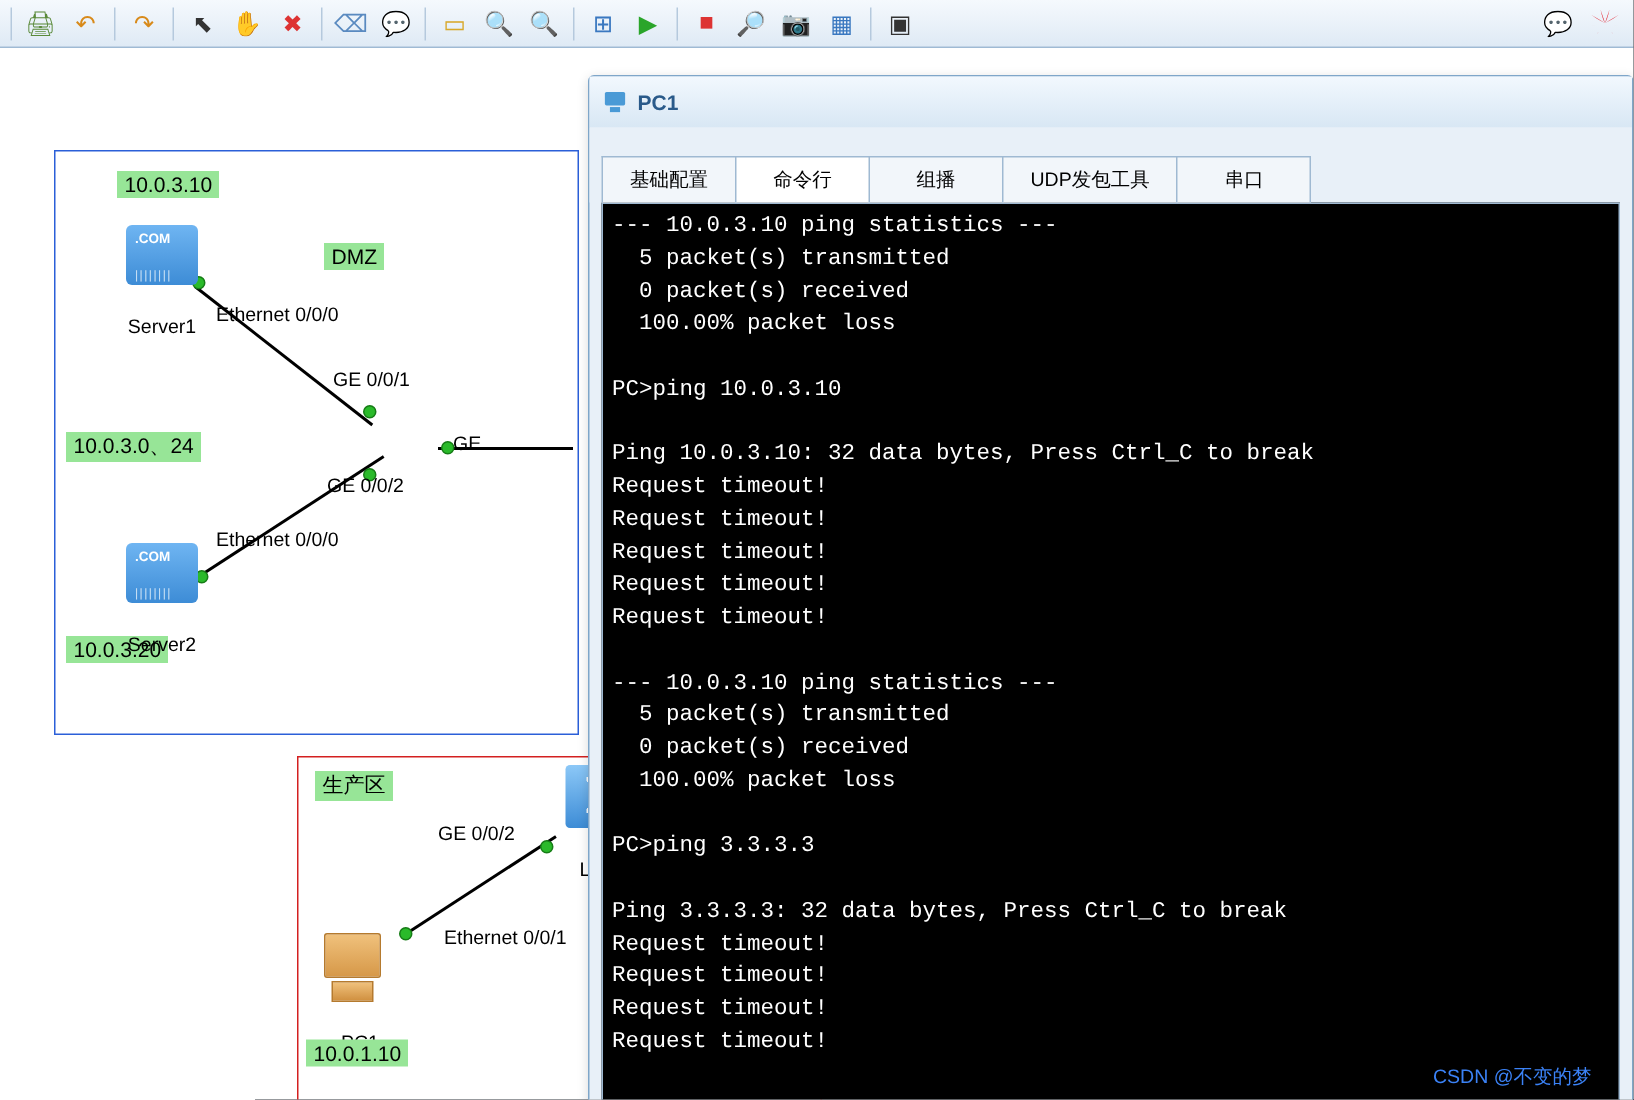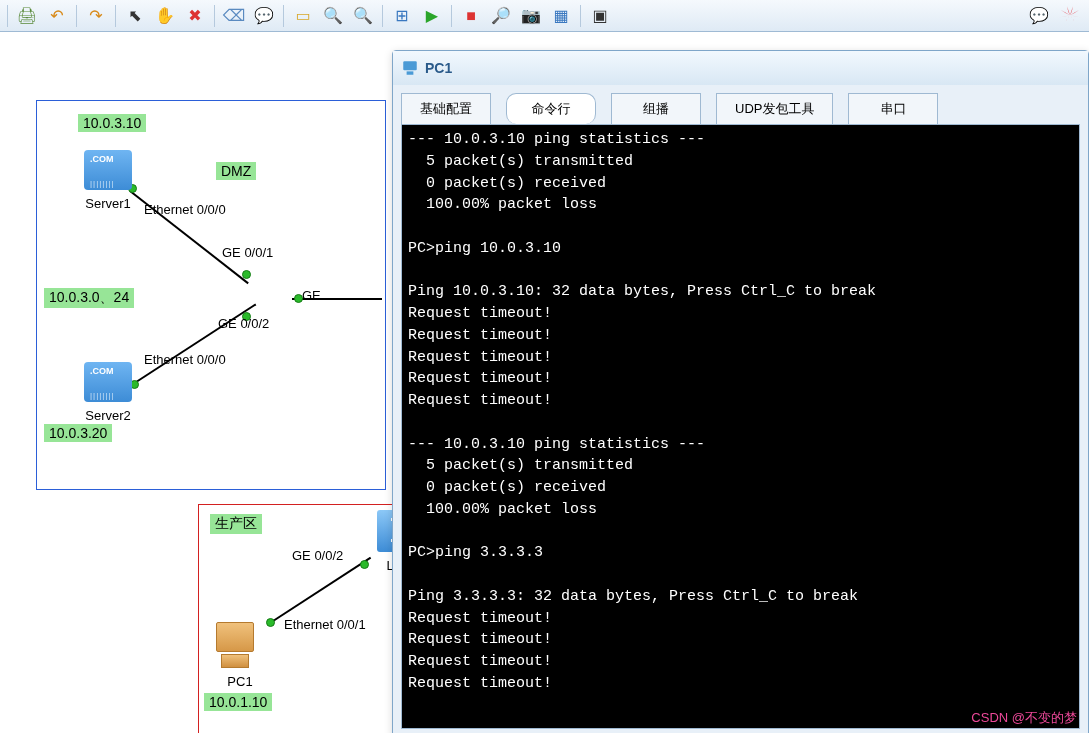--- a/index.html
+++ b/index.html
@@ -125,21 +125,21 @@
   margin: 0 auto;
 }
 .pc-base {
   width: 28px; height: 14px;
   background: linear-gradient(#f0c17c, #d09040);
   border: 1px solid #b57a2e;
   margin: 2px auto 0;
 }
 .device-name {
   font-size: 13px;
-  margin-top: 2px;
+  margin-top: 15px;
 }
 .link-line {
   position: absolute;
   background: #000;
   height: 2px;
   transform-origin: left center;
 }
 .link-dot {
   position: absolute;
   width: 9px; height: 9px;
@@ -166,60 +166,59 @@
   font-size: 14px;
   color: #2a5a8a;
   font-weight: bold;
 }
 .term-title-icon {
   width: 18px; height: 18px; margin-right: 6px;
   display: inline-flex; align-items: center; justify-content: center;
 }
 .term-tabs {
   display: flex;
-  padding: 8px 8px 0 8px;
+  padding: 19px 8px 0 8px;
   background: #e8f0f8;
-  gap: 16px;
+  gap: 0;
 }
 .term-tab {
   padding: 6px 18px;
   background: #f2f6fa;
   border: 1px solid #9fb9d2;
   border-bottom: none;
   font-size: 13px;
   cursor: pointer;
   margin-right: -1px;
   min-width: 90px;
   text-align: center;
 }
 .term-tab.active {
   background: #fff;
   position: relative;
   z-index: 2;
-  border-radius: 10px;
 }
 .term-body {
   background: #000;
   margin: 0 8px 8px 8px;
   height: 605px;
   padding: 4px 6px;
   overflow: hidden;
   border: 1px solid #9fb9d2;
 }
 .term-text {
   color: #fff;
   font-family: "Courier New", monospace;
   font-size: 15px;
   line-height: 1.45;
   white-space: pre;
 }
 .watermark {
   position: absolute;
-  right: 12px; bottom: 6px;
-  color: #ec4899;
+  right: 28px; bottom: 6px;
+  color: #3b82f6;
   font-size: 13px;
   font-family: Arial;
 }
 </style>
 </head>
 <body>
 
 <div class="toolbar">
   <div id="tb-left" style="display: flex; align-items: center; gap: 2px;">
       <span class="tb-sep"></span>
@@ -303,21 +302,21 @@
   <div class="net-label" style="left:218px; top:284px">GE 0/0/2</div>
   <div class="net-label" style="left:302px; top:256px">GE</div>
 
   <div class="topo-panel2"></div>
   <div class="ip-tag" style="left:210px; top:482px">生产区</div>
 
   <div class="link-line" style="left:270px; top:590px; width:120px; transform:rotate(-33deg)"></div>
   <div class="link-dot" style="left:266px; top:586px"></div>
   <div class="link-dot" style="left:360px; top:528px"></div>
   <div class="net-label" style="left:292px; top:516px">GE 0/0/2</div>
-  <div class="net-label" style="left:284px; top:585px">Ethernet 0/0/1</div>
+  <div class="net-label" style="left:296px; top:585px">Ethernet 0/0/1</div>
 
   <div class="device" style="left:360px; top:478px">
     <div class="device-img switch-img" style="width:26px;height:42px"></div>
     <div class="device-name">L</div>
   </div>
 
   <div class="device" style="left:210px; top:590px">
     <div class="pc-img">
       <div class="pc-screen"></div>
       <div class="pc-base"></div>

